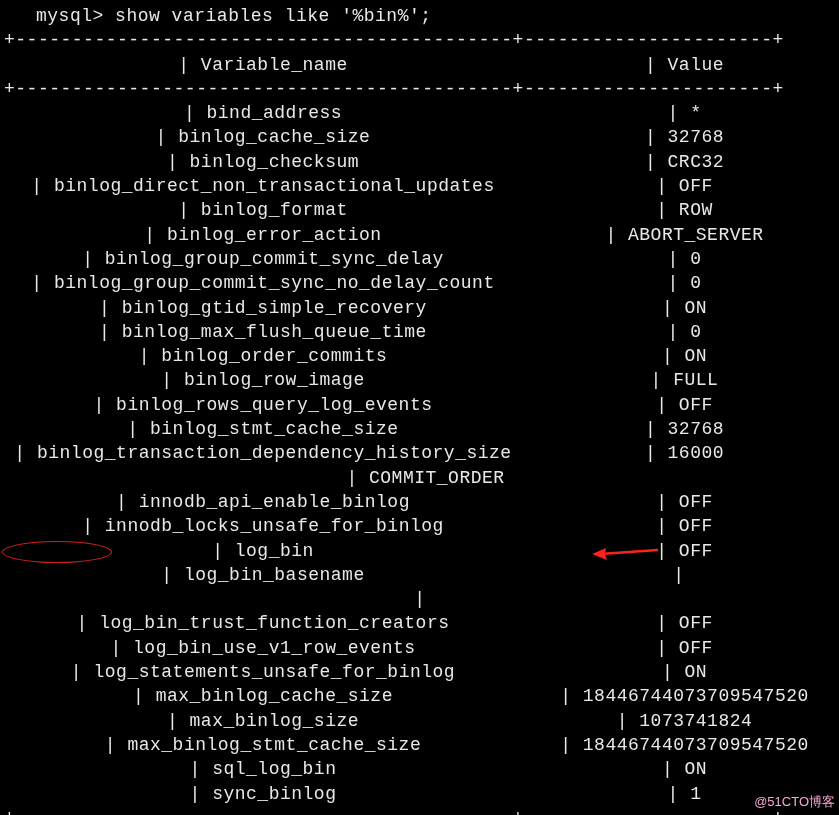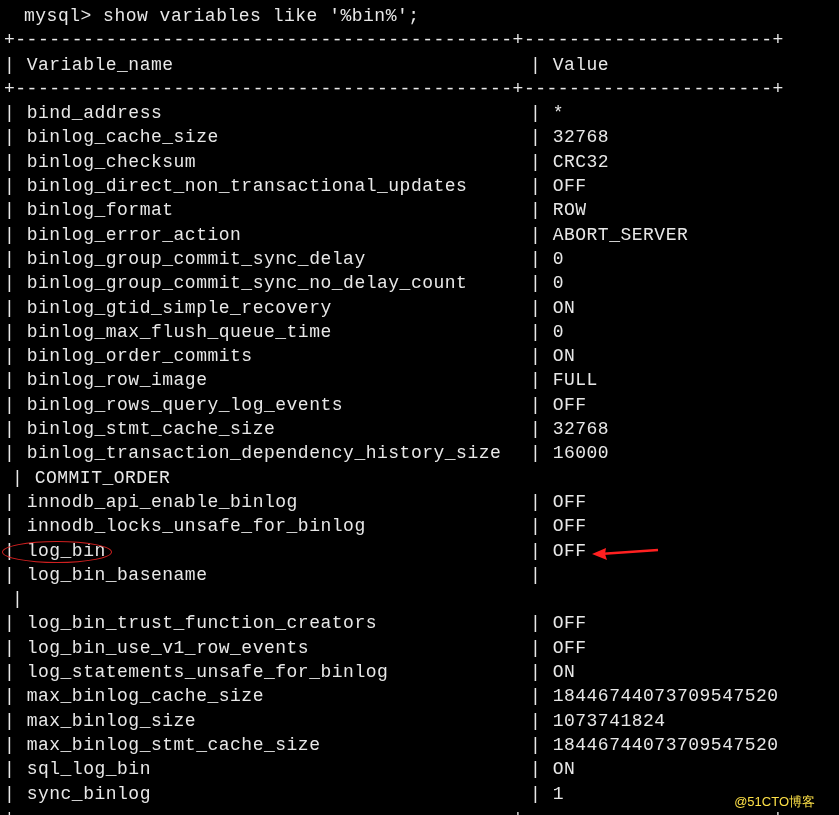--- a/index.html
+++ b/index.html
@@ -16,30 +16,32 @@
       padding: 4px 0 0 0;
       width: 839px;
       height: 815px;
       overflow: hidden;
       position: relative;
       letter-spacing: 0.5px;
     }
     .prompt-line {
       white-space: pre;
       padding-left: 24px;
+      margin-left: 12px;
     }
     .sep-line {
       white-space: pre;
       color: #e8e8e8;
       padding-left: 4px;
       font-family: "Courier New", monospace;
     }
     .header-row, .data-row {
       display: flex;
       padding-left: 4px;
+      text-align: center;
     }
     .col1 {
       width: 518px;
       white-space: pre;
       flex-shrink: 0;
     }
     .col2 {
       white-space: pre;
       flex: 1;
       margin-left: 8px;
@@ -63,23 +65,23 @@
       top: 540px;
       color: #ff2020;
       pointer-events: none;
     }
     .arrow svg {
       width: 70px;
       height: 24px;
     }
     .watermark {
       position: absolute;
-      right: 24px;
+      right: 4px;
       bottom: 4px;
-      color: #fde047;
+      color: #f9a8d4;
       font-size: 13px;
       font-family: sans-serif;
       letter-spacing: 0;
     }
   </style>
 </head>
 <body>
 
 <div class="prompt-line">mysql&gt; show variables like '%bin%';</div>
 

